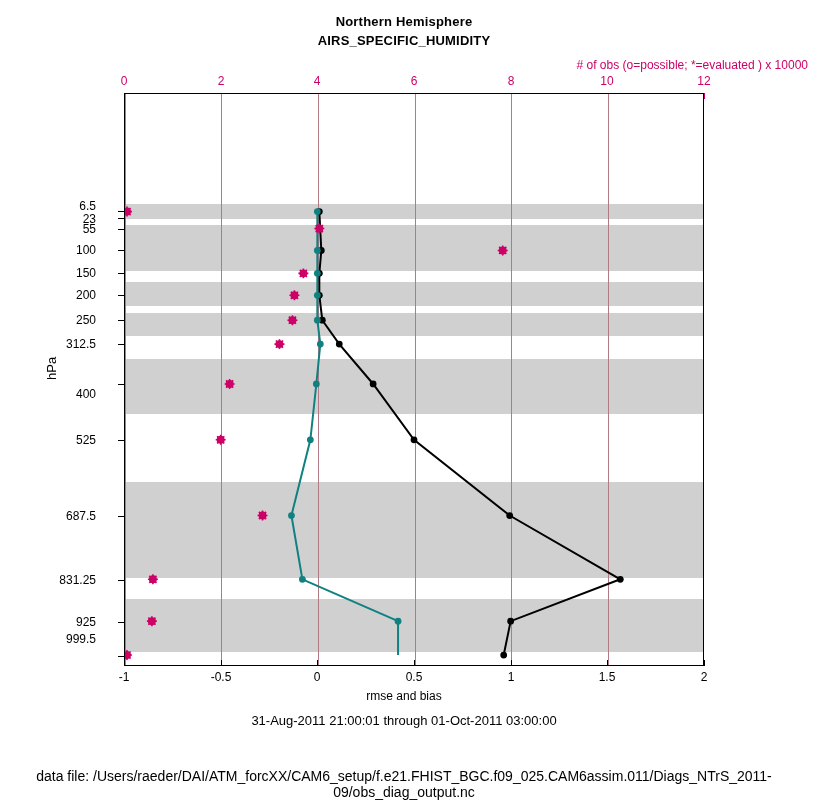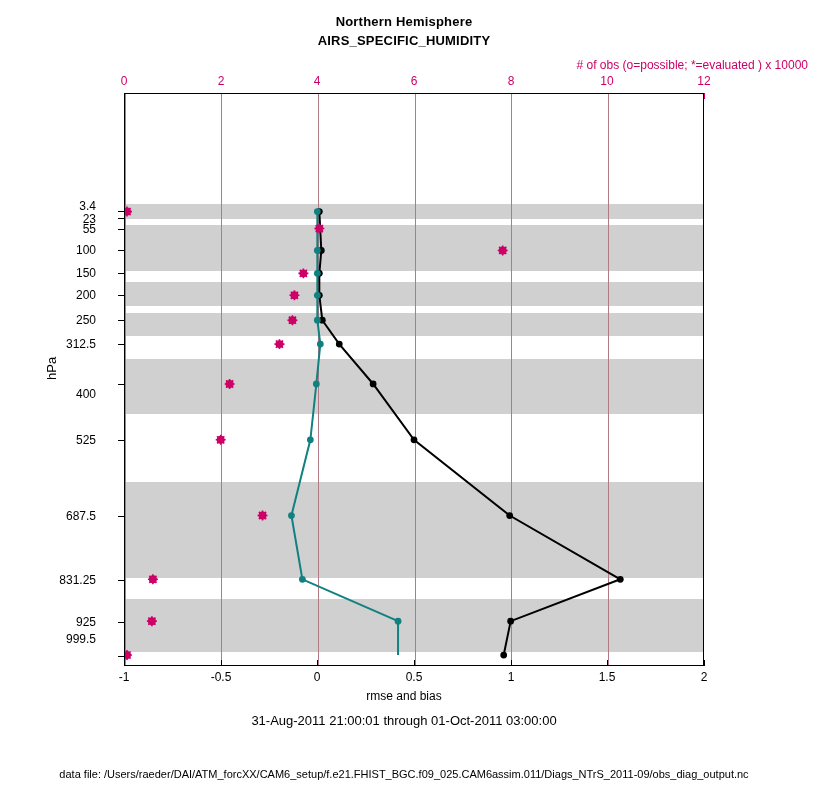--- a/index.html
+++ b/index.html
@@ -133,21 +133,21 @@
     width: 100%;
     text-align: center;
     top: 713px;
     font-size: 13px;
   }
   .datafile {
     position: absolute;
     width: 100%;
     text-align: center;
     top: 768px;
-    font-size: 11px;
+    font-size: 14px;
   }
   
   .legend {
     position: absolute;
     left: 136px;
     top: 108px;
     width: 230px;
     height: 48px;
     border: 1px solid #000000;
     background: #ffffff;
@@ -309,21 +309,21 @@
   <div class="ytick-mark" style="top:295px"></div>
   <div class="ytick-mark" style="top:320px"></div>
   <div class="ytick-mark" style="top:344px"></div>
   <div class="ytick-mark" style="top:384px"></div>
   <div class="ytick-mark" style="top:440px"></div>
   <div class="ytick-mark" style="top:516px"></div>
   <div class="ytick-mark" style="top:580px"></div>
   <div class="ytick-mark" style="top:622px"></div>
   <div class="ytick-mark" style="top:656px"></div>
 
-  <div class="ytick-label" style="top:206px">3.4</div>
+  <div class="ytick-label" style="top:206px">6.5</div>
   <div class="ytick-label" style="top:219px">23</div>
   <div class="ytick-label" style="top:229px">55</div>
   <div class="ytick-label" style="top:250px">100</div>
   <div class="ytick-label" style="top:273px">150</div>
   <div class="ytick-label" style="top:295px">200</div>
   <div class="ytick-label" style="top:320px">250</div>
   <div class="ytick-label" style="top:344px">312.5</div>
   <div class="ytick-label" style="top:394px">400</div>
   <div class="ytick-label" style="top:440px">525</div>
   <div class="ytick-label" style="top:516px">687.5</div>

